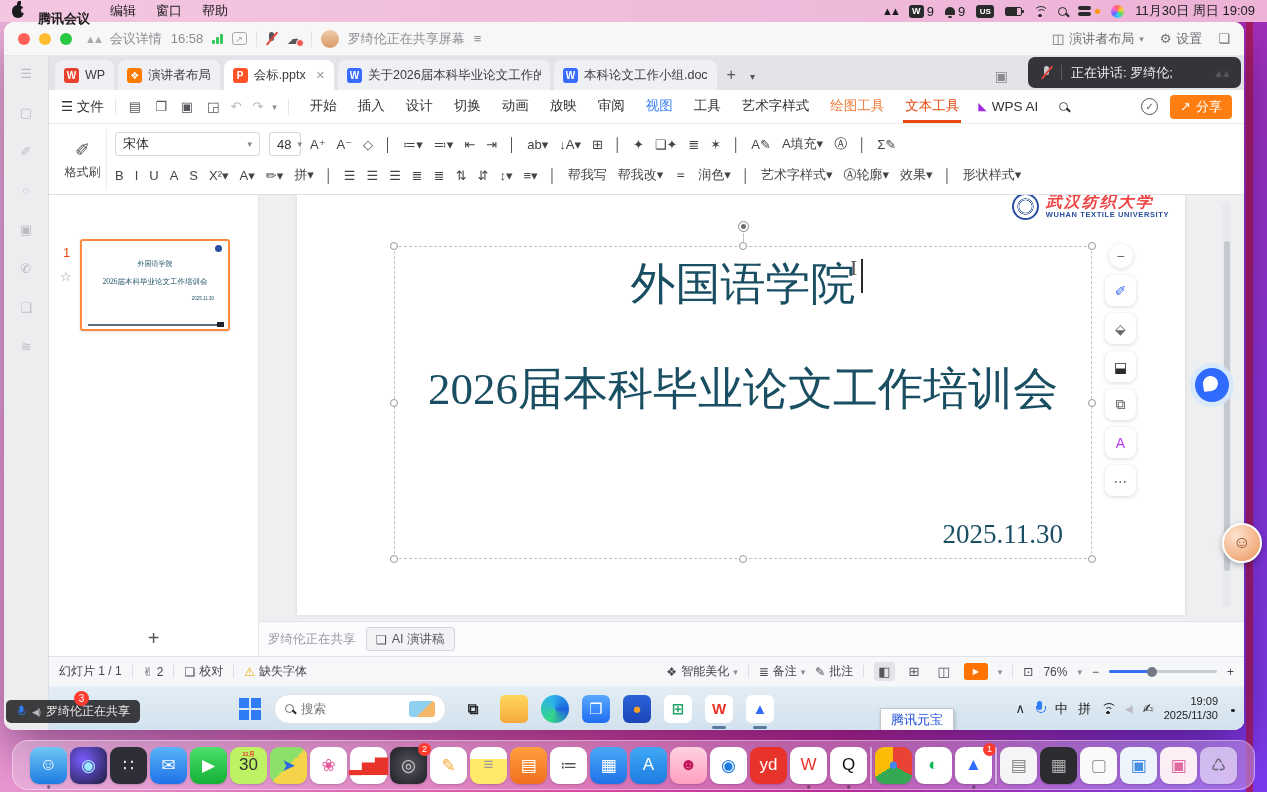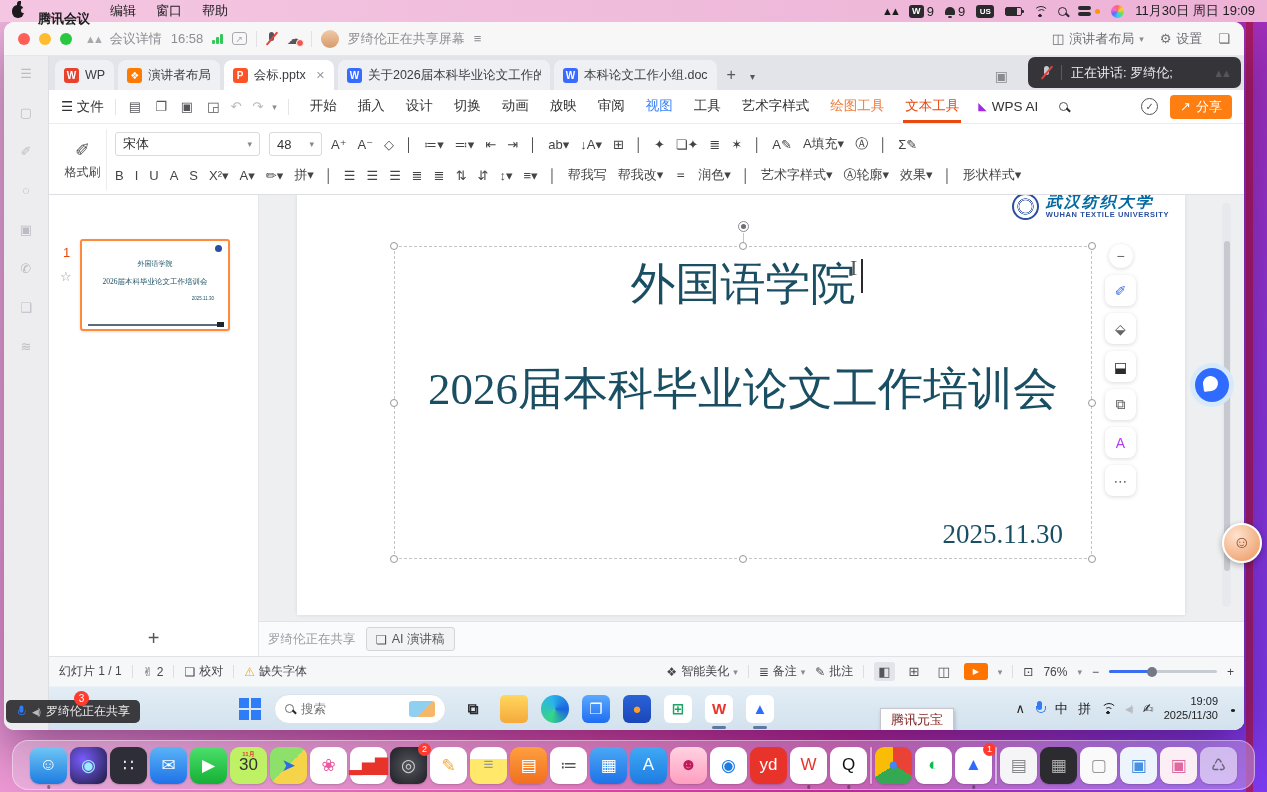--- a/index.html
+++ b/index.html
@@ -74,21 +74,21 @@
   .sync{width:17px;height:17px;border:1.5px solid #56565c;border-radius:50%;font-size:10px;color:#56565c;display:flex;align-items:center;justify-content:center}
   .sharebtn{background:#ff7e12;color:#fff;border-radius:4px;padding:3px 10px;font-size:13px;display:flex;gap:5px;align-items:center}
   
   .toolbar{position:absolute;left:0;top:68px;right:0;height:71px;background:#fff;border-bottom:1px solid #dfdfe3;display:flex;padding:5px 10px 4px}
   .painter{width:48px;display:flex;flex-direction:column;align-items:center;justify-content:center;gap:3px;color:#444;font-size:12px;border-right:1px solid #ececef;margin-right:8px}
   .painter .pic{font-size:18px;color:#555}
   .trows{flex:1;display:flex;flex-direction:column;justify-content:space-between}
   .trow{display:flex;align-items:center;gap:9px;height:30px;font-size:13px;color:#444}
   .combo{border:1px solid #d8d8dd;border-radius:3px;height:24px;display:flex;align-items:center;padding:0 7px;gap:6px;color:#333}
   .combo .cv{font-size:9px;color:#888;margin-left:auto}
-  .fontc{width:145px}.sizec{width:53px}
+  .fontc{width:145px}.sizec{width:32px}
   .tbtn{white-space:nowrap}
   
   .main{position:absolute;left:0;right:0;top:139px;height:426px;display:flex}
   .sidebar{width:210px;flex:none;background:#fff;border-right:1px solid #e6e6ea;position:relative;font-size:13px}
   .stabs{display:flex;align-items:center;padding:14px 22px 0 46px;gap:20px;color:#55555a}
   .stab-active{color:#e8490f;border-bottom:3px solid #e8490f;padding-bottom:4px;font-weight:bold}
   .scollapse{margin-left:auto;color:#88888e;font-size:15px}
   .thumbnum{position:absolute;left:14px;top:50px;color:#e8490f;font-size:13px}
   .thumbstar{position:absolute;left:11px;top:74px;color:#9a9aa0;font-size:13px}
   .thumb{position:absolute;left:31px;top:44px;width:150px;height:92px;background:#fff;border:2px solid #ff8a3c;border-radius:3px;box-shadow:0 1px 3px rgba(0,0,0,.12);padding:6px 6px 4px;overflow:hidden}
@@ -96,21 +96,21 @@
   .tt1{margin-top:12px;text-align:center;font-size:7px;color:#1a4f63;font-family:"Liberation Serif","DejaVu Serif",serif}
   .tt2{margin-top:8px;text-align:center;font-size:7.5px;color:#1a4f63;font-family:"Liberation Serif","DejaVu Serif",serif}
   .ttd{margin-top:9px;text-align:right;font-size:4.5px;color:#1a4f63;padding-right:8px}
   .thumb .tbar{position:absolute;left:6px;right:6px;bottom:3px;height:2px;background:#5a6b7a}
   .thumb .tpg{position:absolute;right:4px;bottom:2px;width:7px;height:5px;background:#20242c}
   
   .canvas{flex:1;position:relative;background:#edeff1;overflow:hidden}
   .slide{position:absolute;left:38px;top:0;width:888px;height:420px;background:#fff;box-shadow:0 0 4px rgba(0,0,0,.10)}
   .logo{position:absolute;right:16px;top:-2px;display:flex;align-items:center;gap:7px}
   .seal{width:27px;height:27px;border-radius:50%;border:2px solid #2b4fa0;background:radial-gradient(circle,#fff 36%,#2b4fa0 40%,#fff 44%,#2b4fa0 48%,#fff 52%);flex:none}
-  .lzh{font-family:"Liberation Serif","DejaVu Serif",serif;font-style:italic;font-weight:bold;font-size:16px;color:#0369a1;letter-spacing:2px;line-height:1.05}
+  .lzh{font-family:"Liberation Serif","DejaVu Serif",serif;font-style:italic;font-weight:bold;font-size:16px;color:#ef4444;letter-spacing:2px;line-height:1.05}
   .len{font-size:7.5px;color:#2b4fa0;letter-spacing:.6px;font-weight:bold}
   .selbox{position:absolute;left:97px;top:51px;width:698px;height:313px;border:1px dashed #c4c4c9}
   .hd{position:absolute;width:8px;height:8px;border:1px solid #96969c;background:#fff;border-radius:50%}
   .rot{position:absolute;left:50%;top:-26px;width:11px;height:11px;margin-left:-5px;border:1px solid #8a8a90;background:#fff;border-radius:50%}
   .rot::before{content:"";position:absolute;left:4px;top:11px;width:1px;height:15px;background:#c4c4c9}
   .rot::after{content:"";position:absolute;left:2px;top:2px;width:5px;height:5px;border-radius:50%;background:#6e6e74}
   .st1{position:absolute;left:0;right:0;top:7px;text-align:center;font-size:45px;color:#1a4f63;font-family:"Liberation Serif","DejaVu Serif",serif}
   .st2{position:absolute;left:0;right:0;top:112px;text-align:center;font-size:45px;color:#1a4f63;font-family:"Liberation Serif","DejaVu Serif",serif}
   .sdate{position:absolute;right:28px;top:272px;font-size:27px;color:#1a4f63;font-family:"Liberation Serif","DejaVu Serif",serif}
   .caret1{position:absolute;left:calc(50% + 118px);top:12px;width:2px;height:34px;background:#2b2b2e}
@@ -152,21 +152,21 @@
   .tdot{position:absolute;bottom:-6px;left:50%;transform:translateX(-50%);width:14px;height:3px;border-radius:2px;background:transparent}
   .tray{position:absolute;right:16px;top:0;bottom:0;display:flex;align-items:center;gap:10px;font-size:13px;color:#222}
   .micblue{position:relative;width:10px;height:15px}
   .micblue::before{content:"";position:absolute;left:2.5px;top:0;width:5px;height:9px;border-radius:3px;background:#2f7cf6}
   .micblue::after{content:"";position:absolute;left:1px;top:5px;width:8px;height:6px;border:1.6px solid #2f7cf6;border-top:0;border-radius:0 0 6px 6px}
   .wifi.dk{color:#222}
   .timebox{text-align:right;font-size:11px;line-height:1.25;color:#222}
   .belldk{position:relative}
   .belldk .bell{background:#222}
   .belldk .bell::after{background:#222}
-  .tooltip{position:absolute;left:831px;top:21px;background:#fdfdfd;border:1px solid #c6c6cc;box-shadow:1px 2px 4px rgba(0,0,0,.2);padding:2px 10px;font-size:13px;color:#7f1d1d;z-index:8}
+  .tooltip{position:absolute;left:831px;top:21px;background:#fdfdfd;border:1px solid #c6c6cc;box-shadow:1px 2px 4px rgba(0,0,0,.2);padding:2px 10px;font-size:13px;color:#1d4ed8;z-index:8}
   
   .speakpill{position:absolute;left:1028px;top:57px;width:213px;height:31px;background:rgba(40,40,43,.93);border-radius:7px;display:flex;align-items:center;gap:9px;padding:0 12px;z-index:30;color:#ededf0;font-size:13px}
   .spdiv{width:1px;height:15px;background:#5a5a5f}
   .spmtns{margin-left:auto;color:#55555a}
   .sharepill{position:absolute;left:6px;top:700px;height:23px;background:rgba(52,52,55,.96);border-radius:5px;display:flex;align-items:center;gap:6px;padding:0 10px;color:#ececec;font-size:12px;z-index:40}
   .sharebadge{position:absolute;left:68px;top:-9px;min-width:15px;height:15px;border-radius:8px;background:#ff3b30;color:#fff;font-size:10px;display:flex;align-items:center;justify-content:center;padding:0 3px}
   .spkicon{color:#b9b9bf;font-size:9px;letter-spacing:-1px}
   .avatarball{position:absolute;left:1222px;top:523px;width:40px;height:40px;border-radius:50%;background:radial-gradient(circle at 35% 30%,#ffe3cf,#f0a878 75%);border:2px solid #fff;box-shadow:0 2px 6px rgba(0,0,0,.3);z-index:35;display:flex;align-items:center;justify-content:center;color:#8a4a2a;font-size:17px}
   
   .dock{position:absolute;left:12px;right:12px;top:740px;height:50px;background:rgba(250,240,252,.30);border:1px solid rgba(255,255,255,.4);border-radius:16px;display:flex;align-items:center;justify-content:center;gap:3px;z-index:50;backdrop-filter:blur(18px)}

